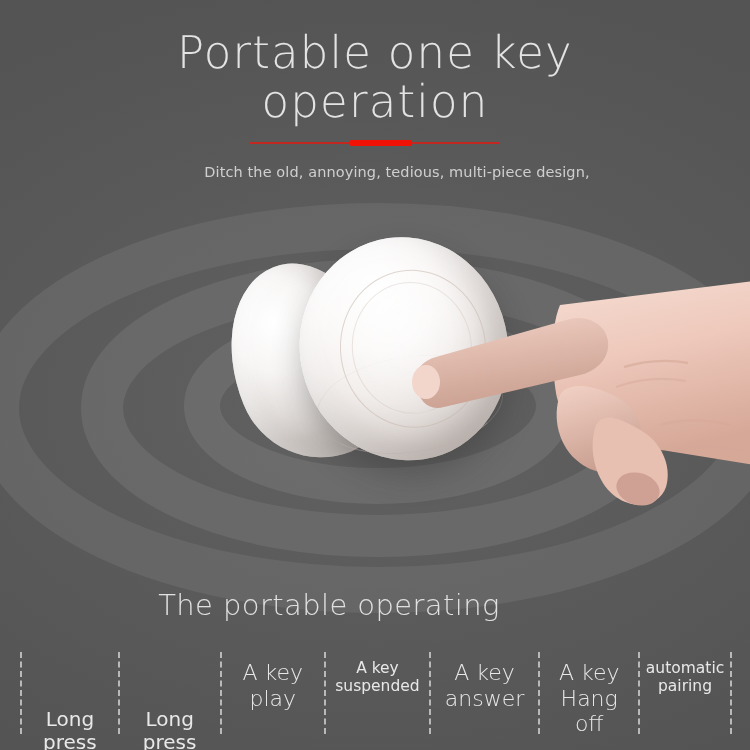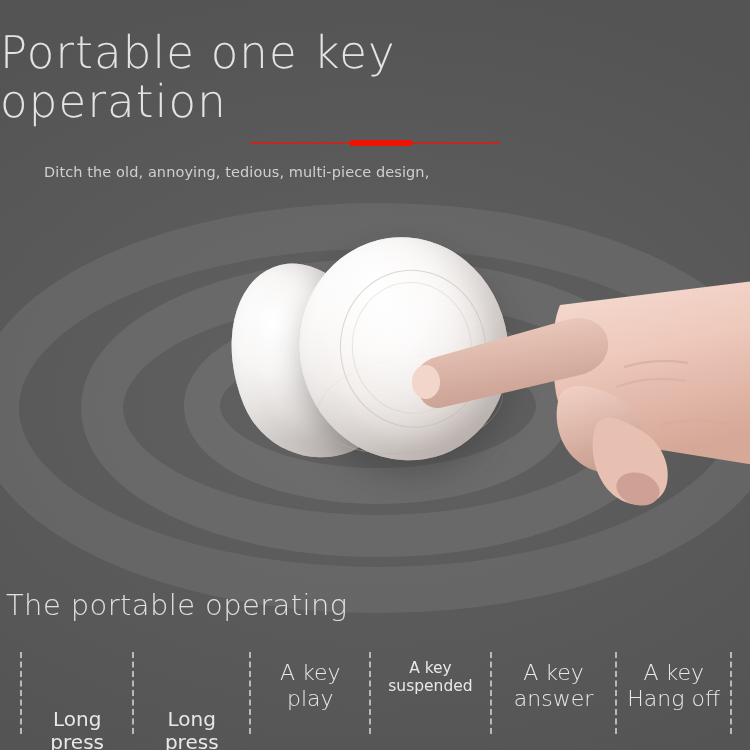--- a/index.html
+++ b/index.html
@@ -21,21 +21,21 @@
       linear-gradient(180deg, #5b5b5b 0%, #585858 50%, #565656 100%);
     overflow: hidden;
   }
 
   
   .header {
     position: absolute;
     top: 0; left: 0;
     width: 750px;
     padding-top: 30px;
-    text-align: left;
+    text-align: center;
     z-index: 6;
   }
 
   .title {
     font-size: 45px;
     line-height: 45px;
     font-weight: 300;
     letter-spacing: 1.2px;
     color: #e3e3e3;
     font-family: "DejaVu Sans", sans-serif;
@@ -146,22 +146,23 @@
   .hand {
     position: absolute;
     left: 410px; top: 60px;
     width: 345px; height: 240px;
     z-index: 4;
   }
 
   
   .bottom-heading {
     position: absolute;
-    left: 6px; top: 588px;
+    left: 16px; top: 588px;
     width: 626px;
+    text-align: center;
     font-size: 29px;
     line-height: 34px;
     font-weight: 300;
     letter-spacing: 0.4px;
     color: #e0e0e0;
     font-family: "DejaVu Sans", sans-serif;
     z-index: 6;
   }
 
   .feature-strip {
@@ -303,15 +304,19 @@
 suspended</div>
       </div>
       <div class="feature-cell" style="flex: 110 0 0px;">
         <div class="feature-label sz-lg">A key
 answer</div>
       </div>
       <div class="feature-cell" style="flex: 100 0 0px;">
         <div class="feature-label sz-lg">A key
 Hang off</div>
       </div>
+      <div class="feature-cell" style="flex: 92 0 0px;">
+        <div class="feature-label sz-sm">automatic
+pairing</div>
+      </div>
     </div>
 
 </div>
 
 </body></html>

